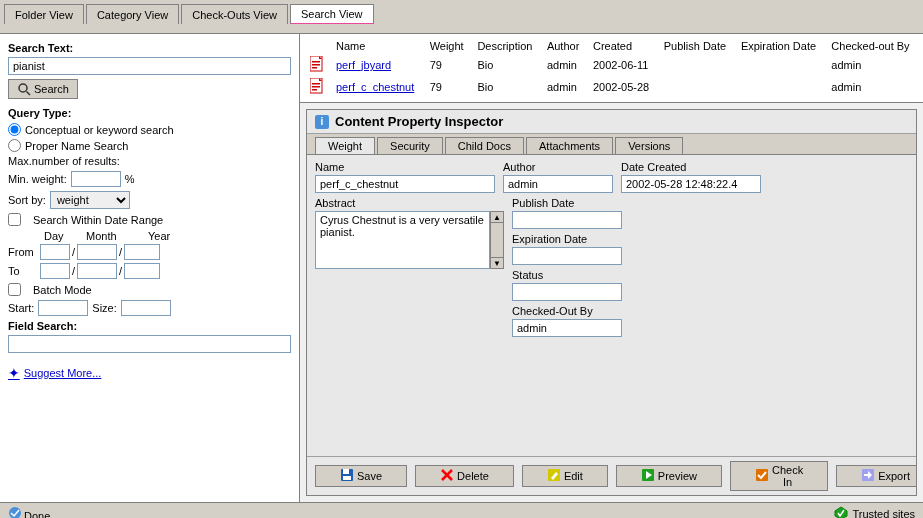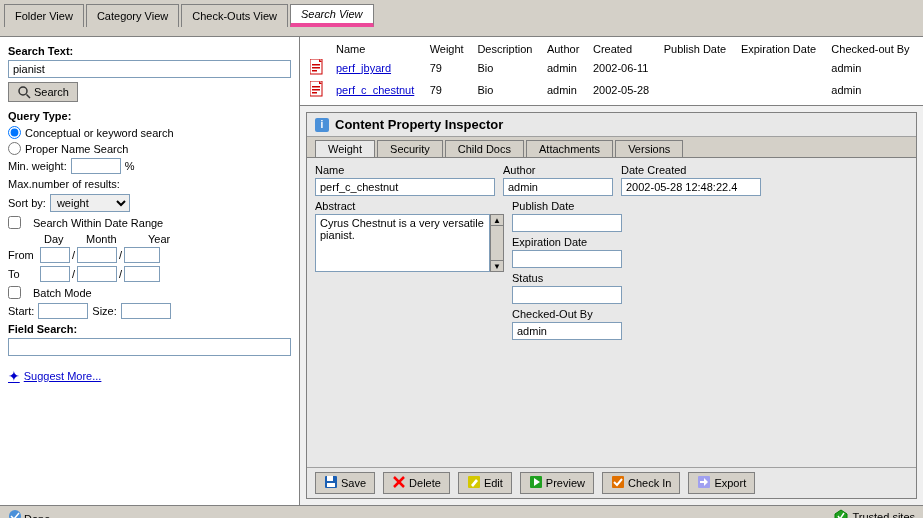--- a/index.html
+++ b/index.html
@@ -24,23 +24,22 @@
       border: 1px solid #808080;
       border-bottom: none;
       background: #d4d0c8;
       cursor: pointer;
       margin-right: 2px;
       font-size: 11px;
       font-family: Arial, Tahoma, sans-serif;
     }
     .tab-btn.active {
       background: #ffffff;
-      border-bottom: 4px solid #ec4899;
+      border-bottom: 1px solid #ec4899;
       z-index: 1;
-      font-style: italic;
     }
 
     
     .main-content {
       display: flex;
       height: calc(518px - 28px - 22px);
       background: #ffffff;
     }
 
     
@@ -284,21 +283,21 @@
       gap: 8px;
       padding: 4px 8px;
       background: #e8e8e8;
       border-top: 1px solid #a0a0a0;
     }
 
     .action-btn {
       display: flex;
       align-items: center;
       gap: 3px;
-      padding: 2px 8px;
+      padding: 2px 24px;
       border: 1px solid #808080;
       background: #d4d0c8;
       cursor: pointer;
       font-size: 11px;
       font-family: Arial, Tahoma, sans-serif;
     }
 
     
     .status-bar {
       height: 22px;
@@ -365,27 +364,27 @@
     <label class="radio-label">
       <input type="radio" name="qtype" checked="" style="">
       <span>Conceptual or keyword search</span>
     </label>
     <label class="radio-label">
       <input type="radio" name="qtype" style="">
       <span>Proper Name Search</span>
     </label>
 
     <div class="inline-field-row">
+      <span>Max.number of results:</span>
+    </div>
+
+    <div class="inline-field-row">
       <span>Min. weight:</span>
       <input class="small-input" type="text" style="">
       <span>%</span>
-    </div>
-
-    <div class="inline-field-row">
-      <span>Max.number of results:</span>
     </div>
 
     <div class="inline-field-row">
       <span>Sort by:</span>
       <select class="select-input">
         <option>weight</option>
         <option>name</option>
         <option>date</option>
       </select>
     </div>

